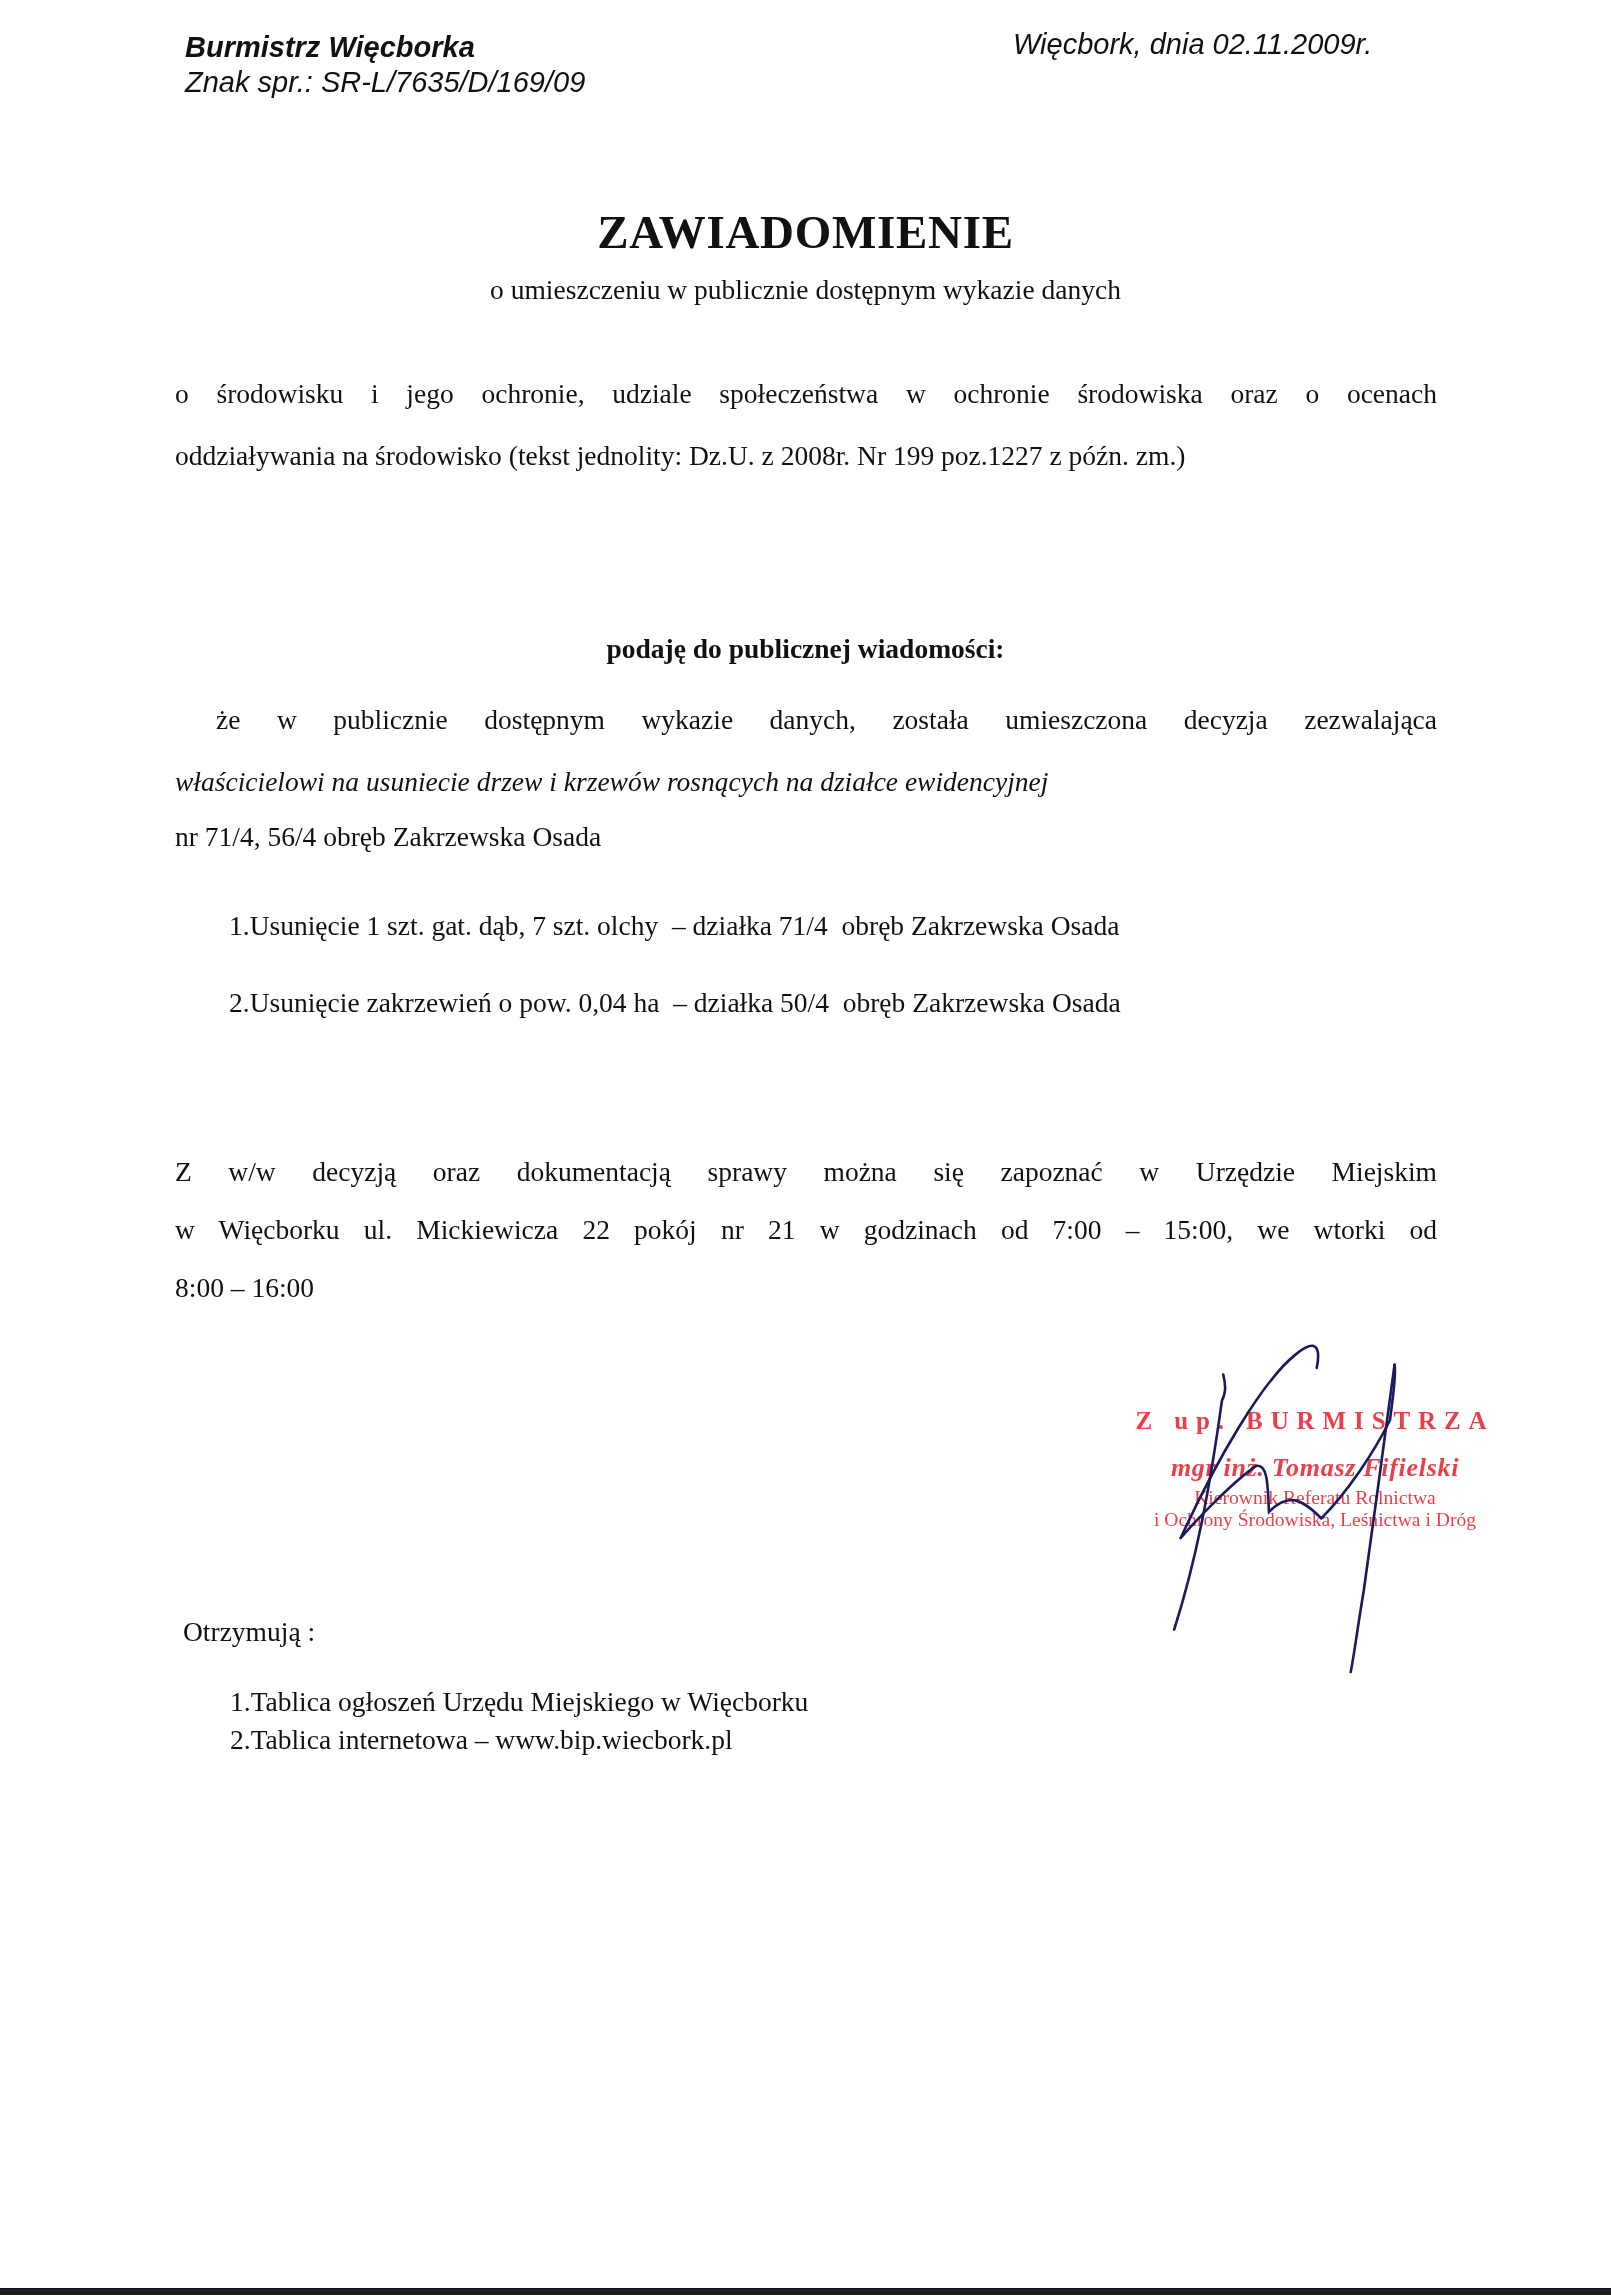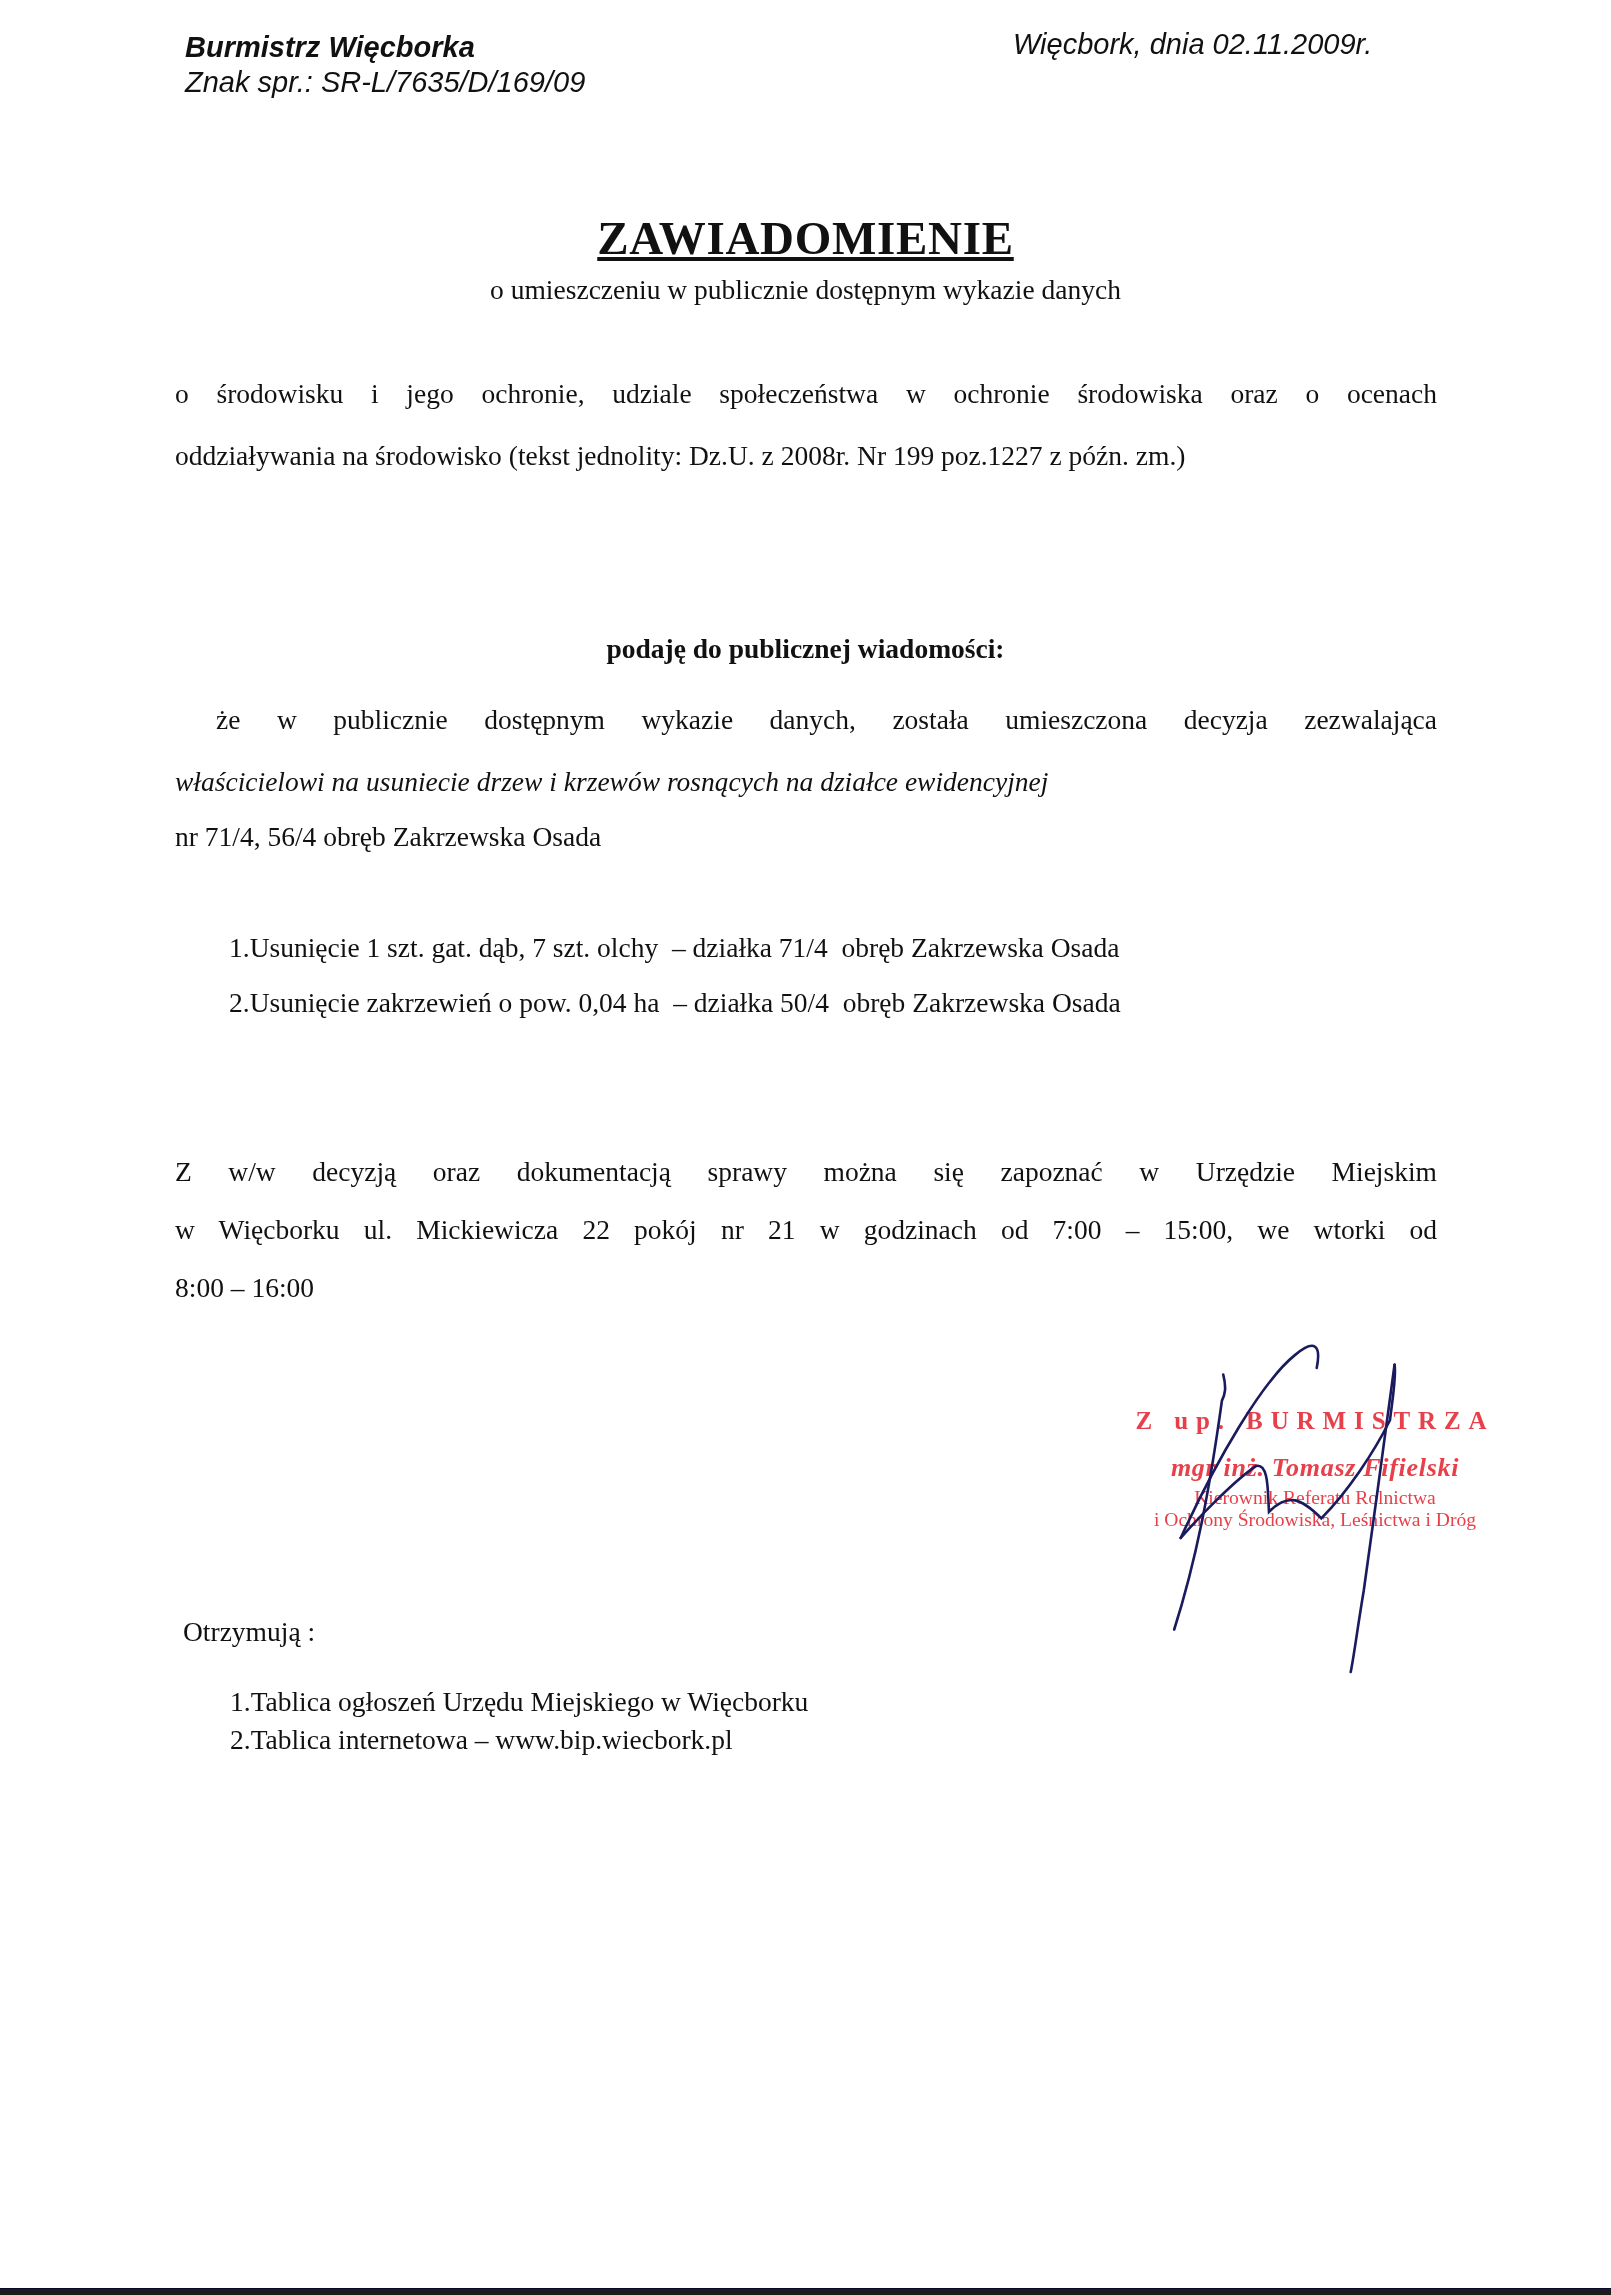--- a/index.html
+++ b/index.html
@@ -4,21 +4,21 @@
 <style>
   html, body { margin: 0; padding: 0; }
   body {
     width: 1611px; height: 2295px; position: relative; overflow: hidden;
     background: #ffffff; color: #111111;
     font-family: "Liberation Serif", serif;
   }
   .abs { position: absolute; }
   .hdr { font-family: "Liberation Sans", sans-serif; font-style: italic; font-size: 29px; line-height: 1; }
   .hdr-bold { font-weight: bold; }
-  .title { left: 0; width: 1611px; text-align: center; top: 211px; font-size: 47px; font-weight: bold; letter-spacing: 0.7px; text-decoration: underline; }
+  .title { left: 0; width: 1611px; text-align: center; top: 205px; font-size: 47px; font-weight: bold; letter-spacing: 0.7px; }
   .subtitle { left: 0; width: 1611px; text-align: center; top: 274px; font-size: 27.5px; }
   .para { left: 175px; width: 1262px; font-size: 27.5px; text-align: justify; }
   .para .ln { display: block; height: 62px; line-height: 39px; text-align-last: justify; }
   .para .ln.last { text-align-last: left; }
   .center-bold { left: 0; width: 1611px; text-align: center; font-weight: bold; font-size: 27.5px; }
   .list-item { font-size: 27.5px; line-height: 1; }
   .list-item .num { display: inline-block; }
   .stamp { color: #e8404a; font-family: "Liberation Serif", serif; text-align: center; }
   .stamp-l1 { font-size: 25px; font-weight: bold; letter-spacing: 7.9px; }
   .stamp-l2 { font-size: 26px; font-style: italic; font-weight: bold; letter-spacing: 0.7px; }
@@ -42,21 +42,21 @@
 </div>
 
 <div class="abs center-bold" style="top:633px;">podaję do publicznej wiadomości:</div>
 
 <div class="abs para" style="top:700px;">
   <span class="ln" style="padding-left:41px;">że w publicznie dostępnym wykazie danych, została umieszczona decyzja zezwalająca</span>
   <span class="ln last" style="height:55px;font-style:italic;">właścicielowi na usuniecie drzew i krzewów rosnących na działce ewidencyjnej</span>
   <span class="ln last">nr 71/4, 56/4 obręb Zakrzewska Osada</span>
 </div>
 
-<div class="abs list-item" style="left:229px; top:934px;">
+<div class="abs list-item" style="left:229px; top:912px;">
   <span class="num">1.</span><span style="white-space:pre;">Usunięcie 1 szt. gat. dąb, 7 szt. olchy  – działka 71/4  obręb Zakrzewska Osada</span>
 </div>
 <div class="abs list-item" style="left:229px; top:989px;">
   <span class="num">2.</span><span style="white-space:pre;">Usunięcie zakrzewień o pow. 0,04 ha  – działka 50/4  obręb Zakrzewska Osada</span>
 </div>
 
 <div class="abs para" style="top:1152px;">
   <span class="ln" style="height:58px;">Z w/w decyzją oraz dokumentacją sprawy można się zapoznać w Urzędzie Miejskim</span>
   <span class="ln" style="height:58px;">w Więcborku ul. Mickiewicza 22 pokój nr 21 w godzinach od 7:00 – 15:00, we wtorki od</span>
   <span class="ln last">8:00 – 16:00</span>

